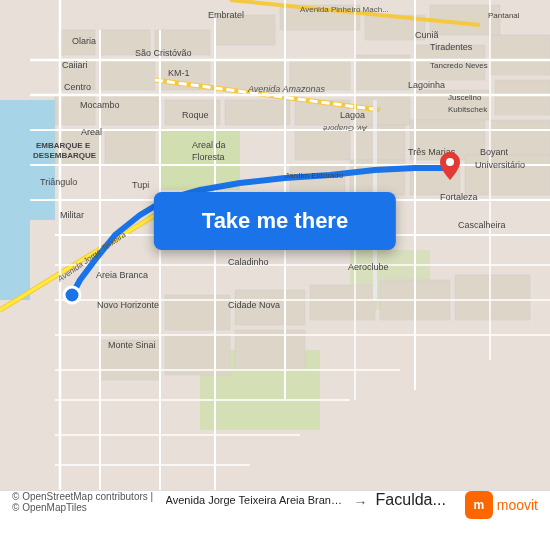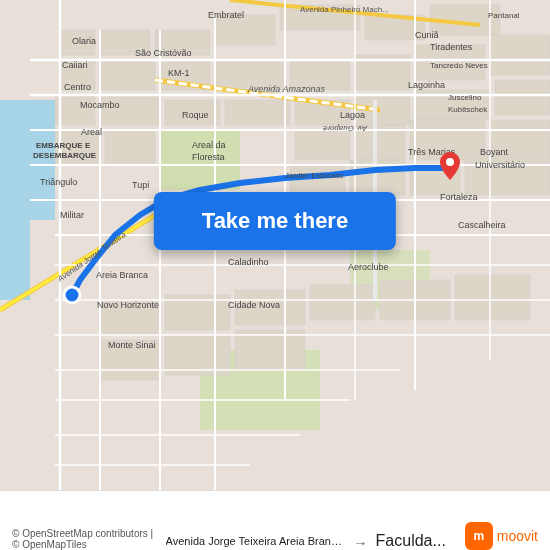--- a/index.html
+++ b/index.html
@@ -32,21 +32,21 @@
       z-index: 100;
     }
 
     
     #bottom-bar {
       width: 550px;
       height: 60px;
       background: #ffffff;
       border-top: 1px solid #ddd;
       display: flex;
-      align-items: flex-end;
+      align-items: flex-start;
       padding: 0 12px;
       gap: 8px;
     }
 
     .attribution {
       font-size: 10px;
       color: #555;
       flex: 1;
     }
 

